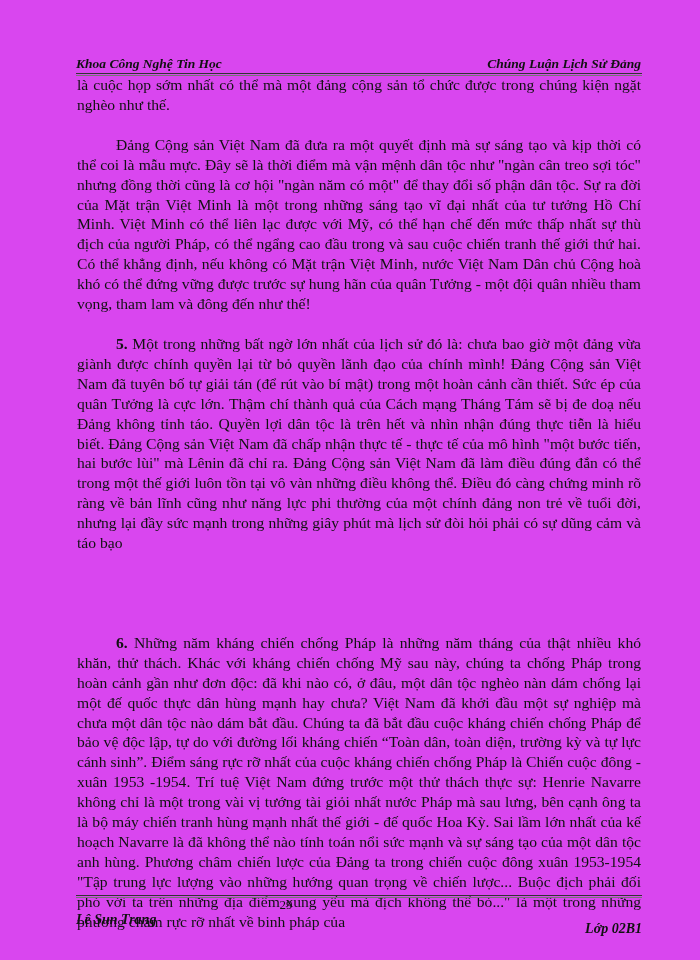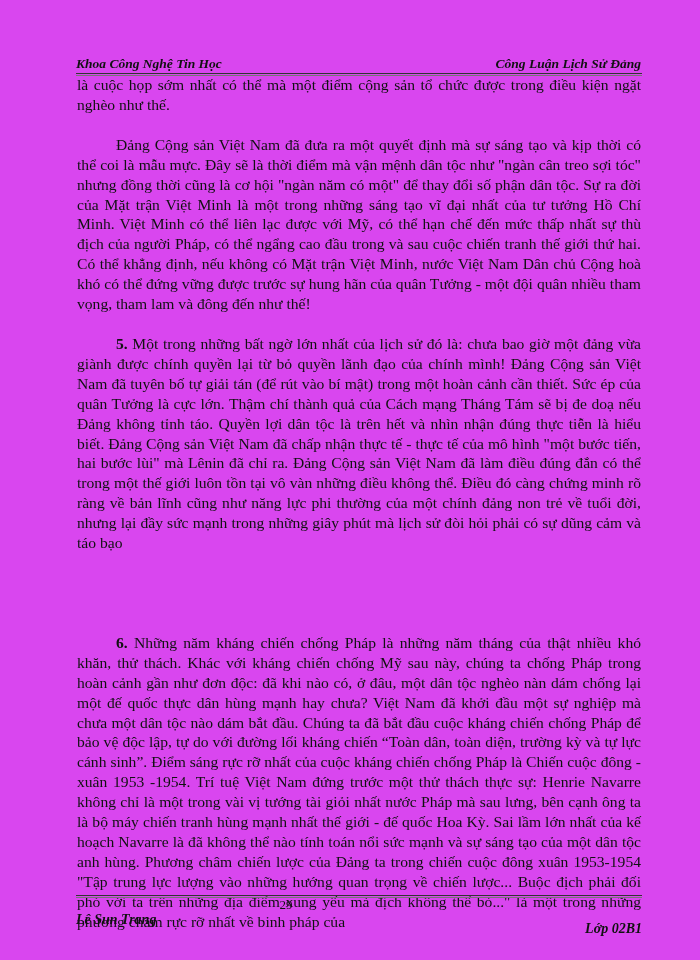--- a/index.html
+++ b/index.html
@@ -93,26 +93,26 @@
     .footer .left { position: absolute; left: 0; top: 0; }
     .footer .right { position: absolute; right: 0; top: 9px; }
   </style>
 </head>
 <body>
 
 <div class="page">
 
   <div class="header">
     <span class="left">Khoa Công Nghệ Tin Học</span>
-    <span class="right">Công Luận Lịch Sử Đảng</span>
+    <span class="right">Chúng Luận Lịch Sử Đảng</span>
   </div>
   <div class="header-rule"></div>
 
   <div class="body-text">
-    <p class="para">là cuộc họp sớm nhất có thể mà một điểm cộng sản tổ chức được trong điều kiện ngặt nghèo như thế.</p>
+    <p class="para">là cuộc họp sớm nhất có thể mà một đảng cộng sản tổ chức được trong chúng kiện ngặt nghèo như thế.</p>
     <div class="gap-1"></div>
     <p class="para indent">Đảng Cộng sản Việt Nam đã đưa ra một quyết định mà sự sáng tạo và kịp thời có thể coi là mẫu mực. Đây sẽ là thời điểm mà vận mệnh dân tộc như "ngàn cân treo sợi tóc" nhưng đồng thời cũng là cơ hội "ngàn năm có một" để thay đổi số phận dân tộc. Sự ra đời của Mặt trận Việt Minh là một trong những sáng tạo vĩ đại nhất của tư tưởng Hồ Chí Minh. Việt Minh có thể liên lạc được với Mỹ, có thể hạn chế đến mức thấp nhất sự thù địch của người Pháp, có thể ngẩng cao đầu trong và sau cuộc chiến tranh thế giới thứ hai. Có thể khẳng định, nếu không có Mặt trận Việt Minh, nước Việt Nam Dân chủ Cộng hoà khó có thể đứng vững được trước sự hung hãn của quân Tưởng - một đội quân nhiều tham vọng, tham lam và đông đến như thế!</p>
     <div class="gap-1"></div>
     <p class="para indent"><b>5.</b><span> Một trong những bất ngờ lớn nhất của lịch sử đó là: chưa bao giờ một đảng vừa giành được chính quyền lại từ bỏ quyền lãnh đạo của chính mình! Đảng Cộng sản Việt Nam đã tuyên bố tự giải tán (để rút vào bí mật) trong một hoàn cảnh cần thiết. Sức ép của quân Tưởng là cực lớn. Thậm chí thành quả của Cách mạng Tháng Tám sẽ bị đe doạ nếu Đảng không tỉnh táo. Quyền lợi dân tộc là trên hết và nhìn nhận đúng thực tiễn là hiểu biết. Đảng Cộng sản Việt Nam đã chấp nhận thực tế - thực tế của mô hình "một bước tiến, hai bước lùi" mà Lênin đã chỉ ra. Đảng Cộng sản Việt Nam đã làm điều đúng đắn có thể trong một thế giới luôn tồn tại vô vàn những điều không thể. Điều đó càng chứng minh rõ ràng về bản lĩnh cũng như năng lực phi thường của một chính đảng non trẻ về tuổi đời, nhưng lại đầy sức mạnh trong những giây phút mà lịch sử đòi hỏi phải có sự dũng cảm và táo bạo</span></p>
     <div class="gap-2"></div>
     <p class="para indent"><b>6.</b><span> Những năm kháng chiến chống Pháp là những năm tháng của thật nhiều khó khăn, thử thách. Khác với kháng chiến chống Mỹ sau này, chúng ta chống Pháp trong hoàn cảnh gần như đơn độc: đã khi nào có, ở đâu, một dân tộc nghèo nàn dám chống lại một đế quốc thực dân hùng mạnh hay chưa? Việt Nam đã khởi đầu một sự nghiệp mà chưa một dân tộc nào dám bắt đầu. Chúng ta đã bắt đầu cuộc kháng chiến chống Pháp để bảo vệ độc lập, tự do với đường lối kháng chiến “Toàn dân, toàn diện, trường kỳ và tự lực cánh sinh”. Điểm sáng rực rỡ nhất của cuộc kháng chiến chống Pháp là Chiến cuộc đông - xuân 1953 -1954. Trí tuệ Việt Nam đứng trước một thử thách thực sự: Henrie Navarre không chỉ là một trong vài vị tướng tài giỏi nhất nước Pháp mà sau lưng, bên cạnh ông ta là bộ máy chiến tranh hùng mạnh nhất thế giới - đế quốc Hoa Kỳ. Sai lầm lớn nhất của kế hoạch Navarre là đã không thể nào tính toán nổi sức mạnh và sự sáng tạo của một dân tộc anh hùng. Phương châm chiến lược của Đảng ta trong chiến cuộc đông xuân 1953-1954 "Tập trung lực lượng vào những hướng quan trọng về chiến lược... Buộc địch phải đối phó với ta trên những địa điểm xung yếu mà địch không thể bỏ..." là một trong những phương châm rực rỡ nhất về binh pháp của</span></p>
   </div>
 
   <div class="footer-rule"></div>
   <div class="page-number">29</div>

